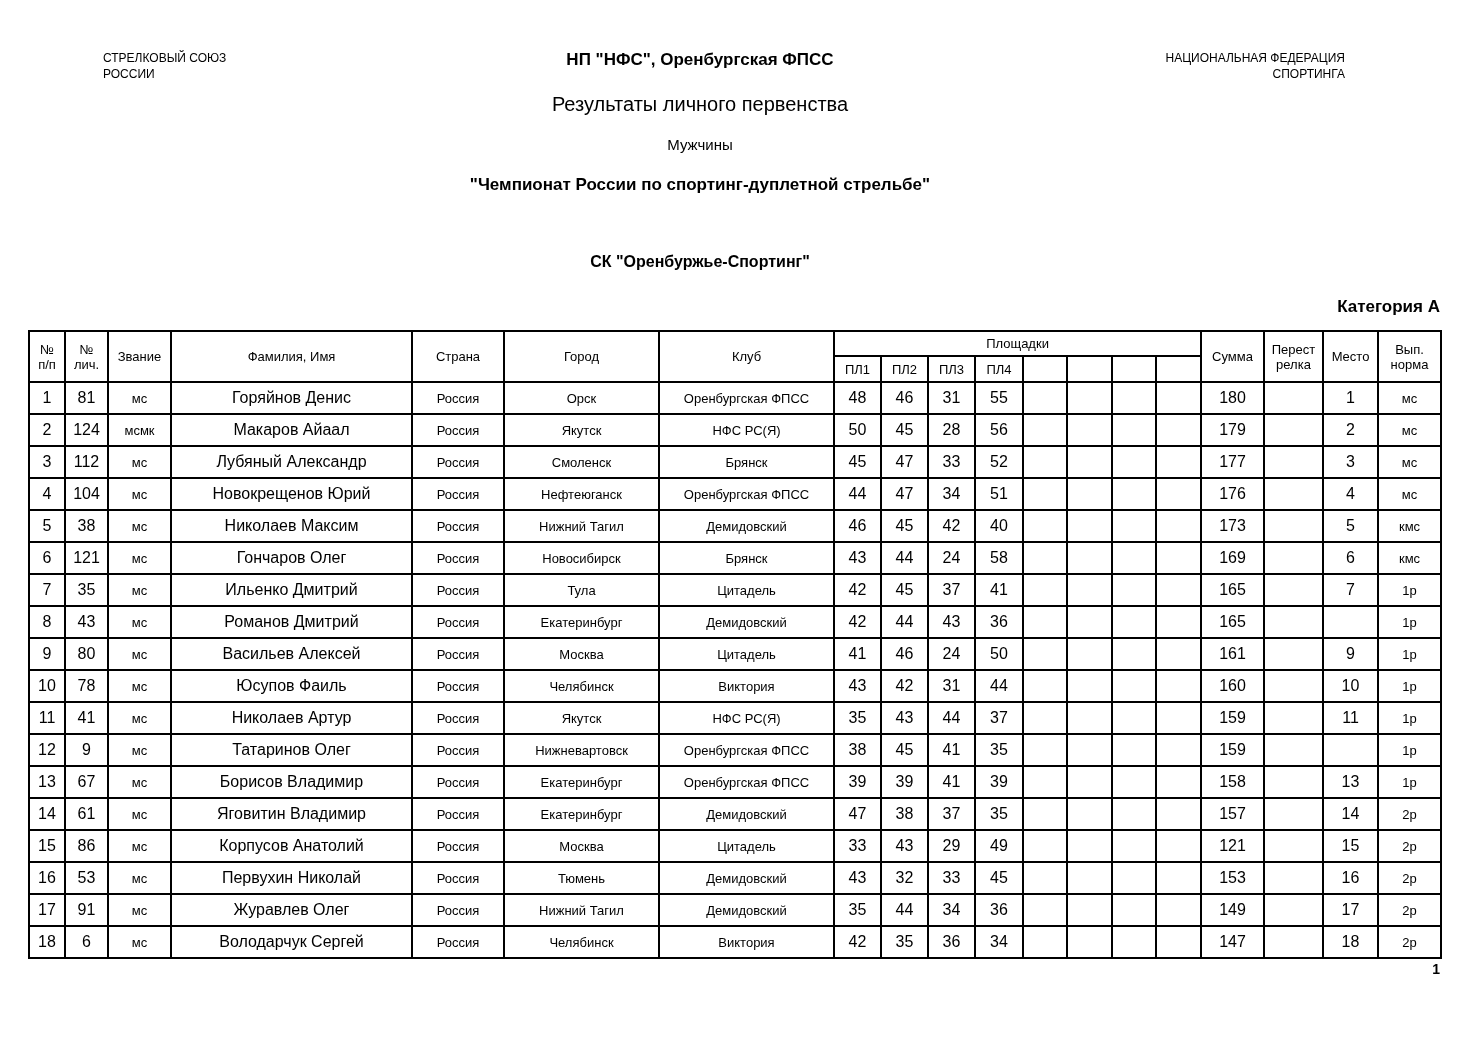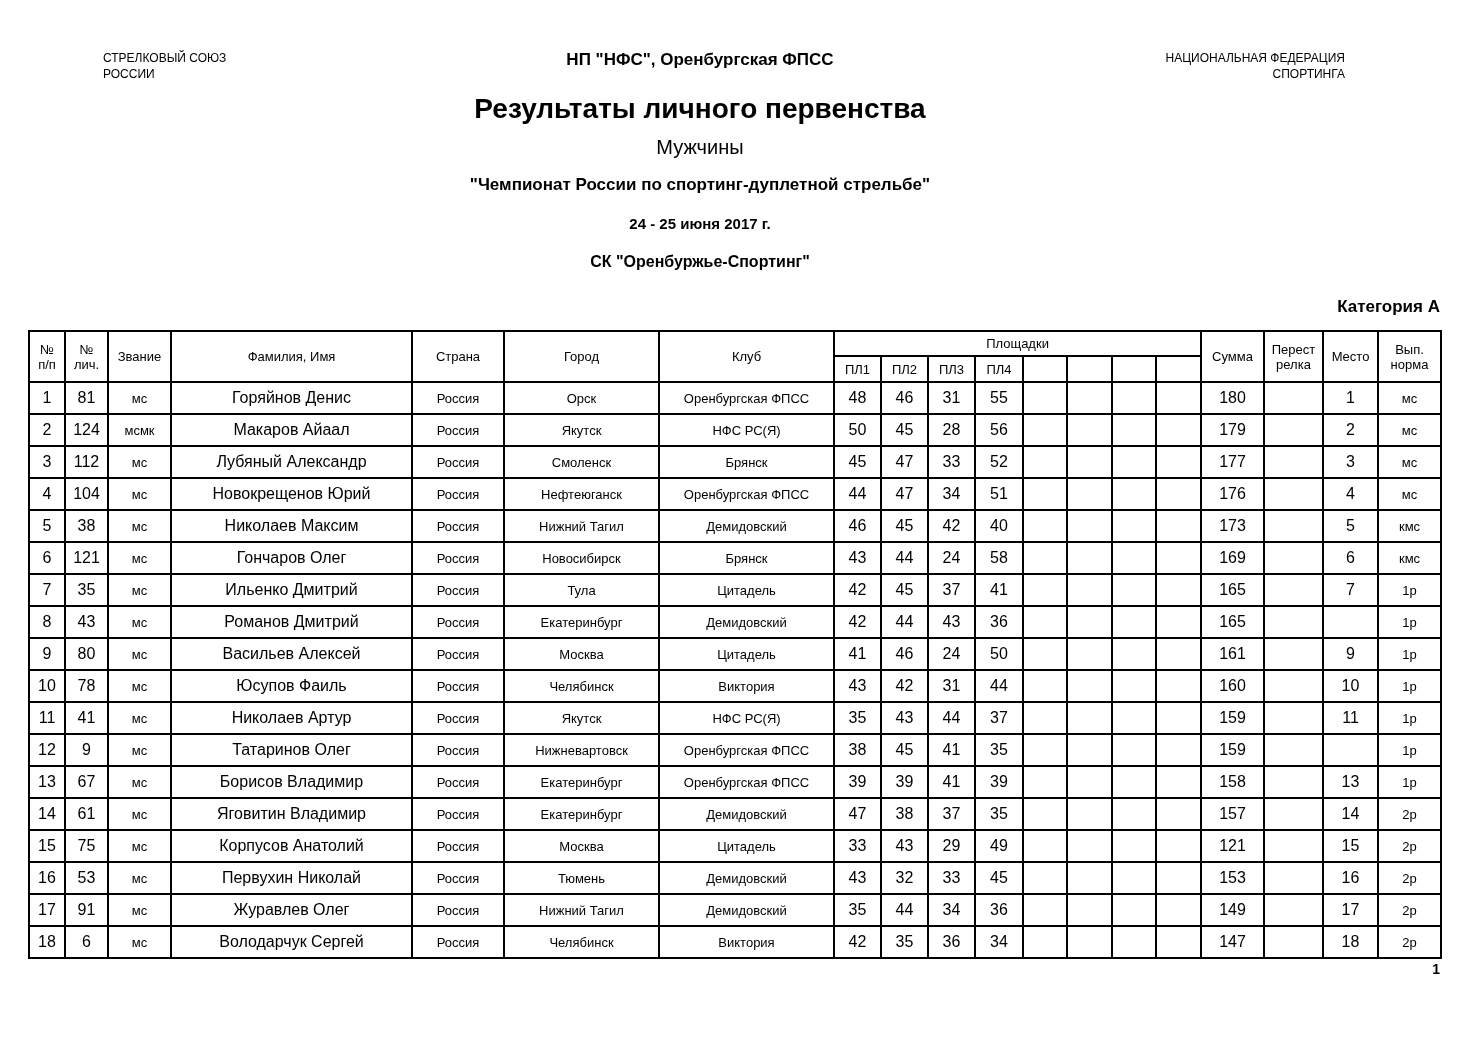--- a/index.html
+++ b/index.html
@@ -37,22 +37,22 @@
   }
 
   
   .center-band {
     position: absolute;
     left: 0;
     width: 1400px;
     text-align: center;
   }
   .h-org     { top: 50px;  font-size: 17px; font-weight: bold; }
-  .h-title   { top: 93px;  font-size: 28px; font-weight: bold; }
-  .h-gender  { top: 136px; font-size: 20px; font-weight: normal; }
+  .h-title   { top: 93px;  font-size: 20px; font-weight: normal; }
+  .h-gender  { top: 136px; font-size: 15px; font-weight: normal; }
   .h-champ   { top: 175px; font-size: 17px; font-weight: bold; }
   .h-date    { top: 215px; font-size: 15px; font-weight: bold; }
   .h-venue   { top: 253px; font-size: 16px; font-weight: bold; }
   .h-cat {
     position: absolute;
     left: 28px;
     width: 1412px;
     top: 297px;
     text-align: right;
     font-size: 17px;
@@ -112,21 +112,20 @@
 
   <div class="org-left pre">СТРЕЛКОВЫЙ СОЮЗ
 РОССИИ</div>
   <div class="org-right pre">НАЦИОНАЛЬНАЯ ФЕДЕРАЦИЯ
 СПОРТИНГА</div>
 
   <div class="center-band h-org">НП "НФС", Оренбургская ФПСС</div>
   <div class="center-band h-title">Результаты личного первенства</div>
   <div class="center-band h-gender">Мужчины</div>
   <div class="center-band h-champ">"Чемпионат России по спортинг-дуплетной стрельбе"</div>
-  <div class="center-band h-date">24 - 25 июня 2017 г.</div>
   <div class="center-band h-venue">СК "Оренбуржье-Спортинг"</div>
   <div class="h-cat">Категория А</div>
 
   <table class="results">
     <colgroup>
       <col style="width:36px">
         <col style="width:43px">
         <col style="width:63px">
       <col style="width:241px">
         <col style="width:92px">
@@ -465,21 +464,21 @@
           <td class="num"></td>
           <td class="num"></td>
           <td class="num"></td>
           <td class="num">157</td>
           <td class="sm"></td>
           <td class="num">14</td>
           <td class="sm">2р</td>
         </tr>
         <tr>
           <td class="num">15</td>
-          <td class="num">75</td>
+          <td class="num">86</td>
           <td class="sm">мс</td>
           <td class="name">Корпусов Анатолий</td>
           <td class="sm">Россия</td>
           <td class="sm">Москва</td>
           <td class="sm">Цитадель</td>
           <td class="num">33</td>
           <td class="num">43</td>
           <td class="num">29</td>
           <td class="num">49</td>
           <td class="num"></td>

